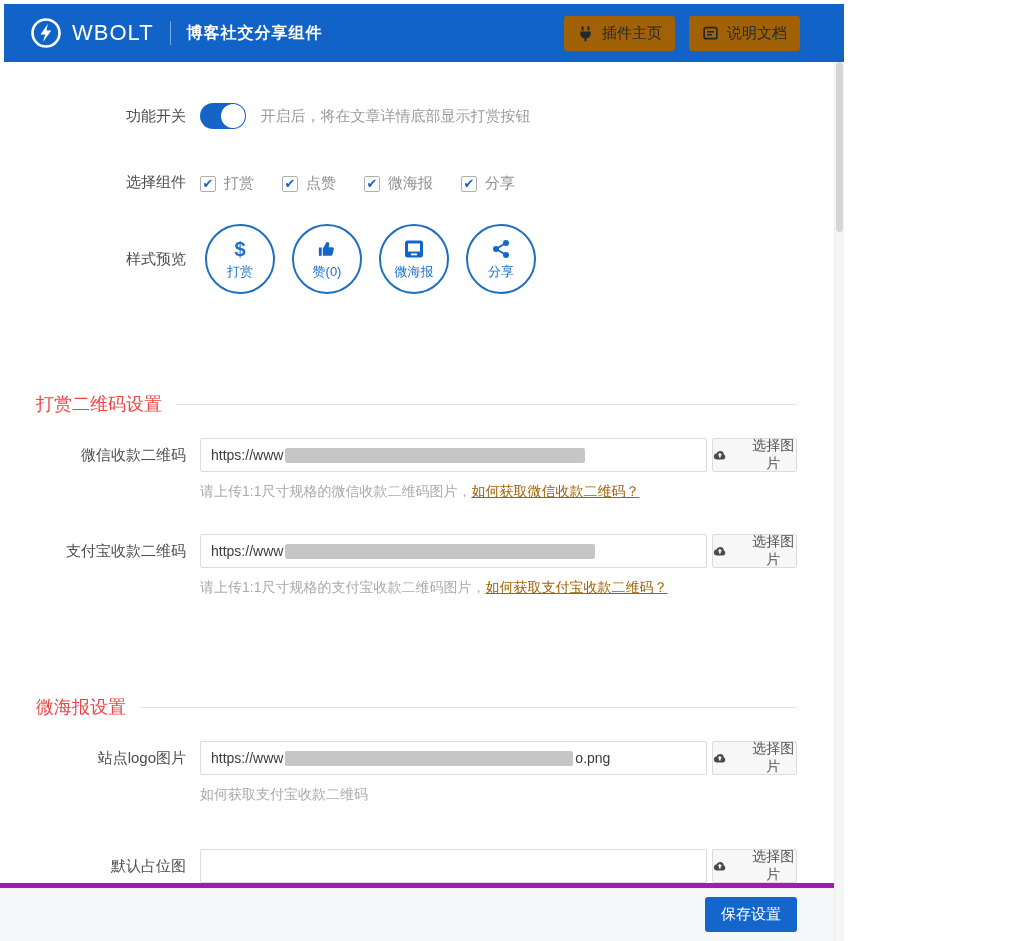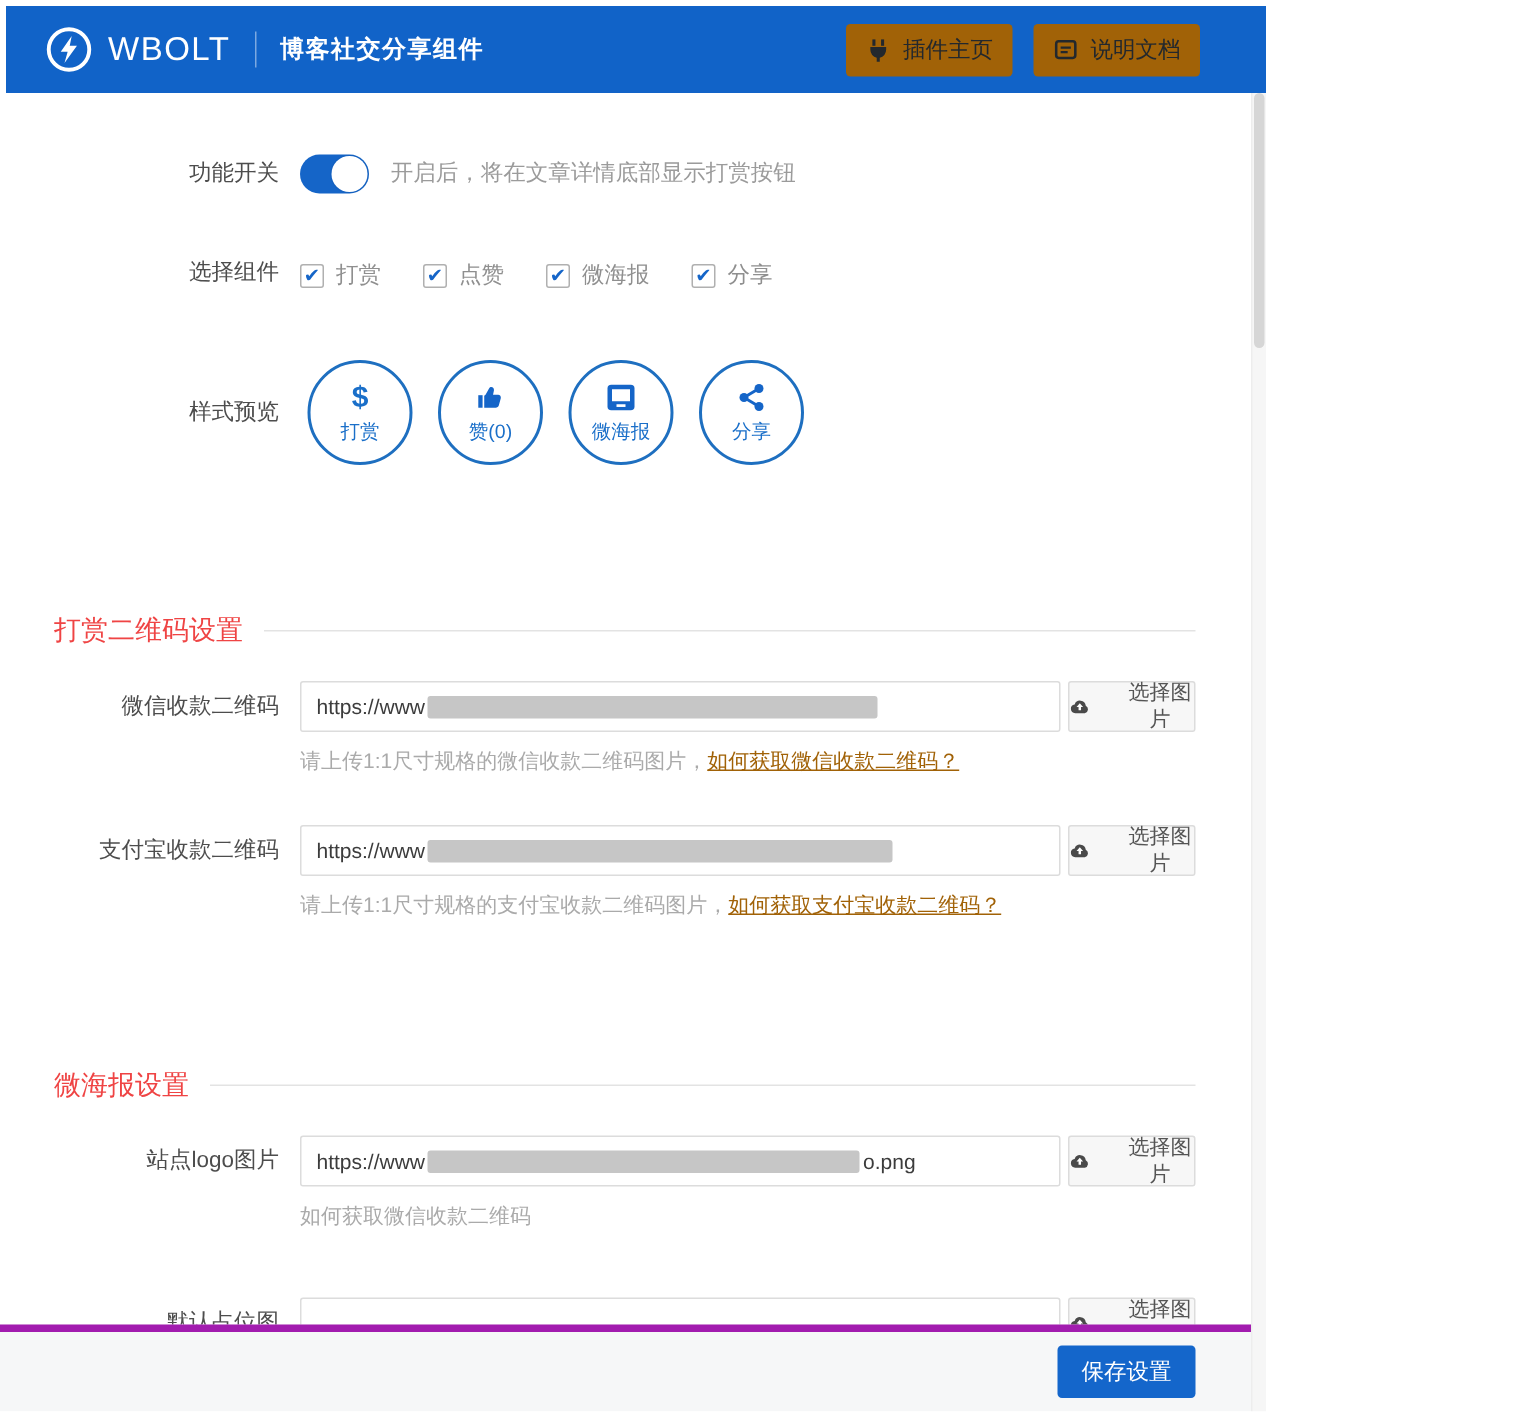--- a/index.html
+++ b/index.html
@@ -44,21 +44,21 @@
     display:inline-block; width:46px; height:26px; border-radius:13px;
     background:#1565c8; position:relative; vertical-align:middle; cursor:pointer;
   }
   .toggle .knob {
     position:absolute; top:1px; right:1px; width:24px; height:24px; border-radius:50%;
     background:#fff; box-shadow:0 0 0 1px rgba(0,0,0,.04);
   }
   .switch-hint { font-size:15px; color:#9b9b9b; margin-left:10px; vertical-align:middle; line-height:26px; }
 
   
-  .row-checks { margin-bottom:44px; }
+  .row-checks { margin-bottom:28px; }
   .row-checks .row-ctl { display:flex; gap:28px; align-items:center; padding-top:3px; }
   .cb { display:flex; align-items:center; gap:8px; cursor:pointer; }
   .cb .box {
     width:16px; height:16px; border:1px solid #b0b0b0; border-radius:2px; background:#fff;
     display:flex; align-items:center; justify-content:center;
     font-size:13px; color:#1565c8; font-weight:700; line-height:1;
   }
   .cb .cb-label { font-size:15px; color:#8f8f8f; }
 
   
@@ -290,21 +290,21 @@
           </div>
           <button class="pick-btn">
             <svg width="17" height="14" viewBox="0 0 20 16">
               <path d="M5.6 14.5 a4.3 4.3 0 0 1 -.6 -8.55 A5.6 5.6 0 0 1 15.8 7.2 a3.9 3.9 0 0 1 -.9 7.3 z" fill="#4a4a4a"></path>
               <path d="M10 4.8 l3.2 3.6 h-2 v3.2 h-2.4 V8.4 h-2 z" fill="#ffffff"></path>
             </svg>
             <span>选择图片</span>
           </button>
         </div>
         <p class="help">
-          <span>如何获取微信收款二维码</span>
+          <span>如何获取支付宝收款二维码</span>
         </p>
       </div>
     </div>
 
     <div class="field-row">
       <div class="row-label">默认占位图</div>
       <div class="row-ctl">
         <div class="input-wrap">
           <div class="text-input">
             <span></span>

